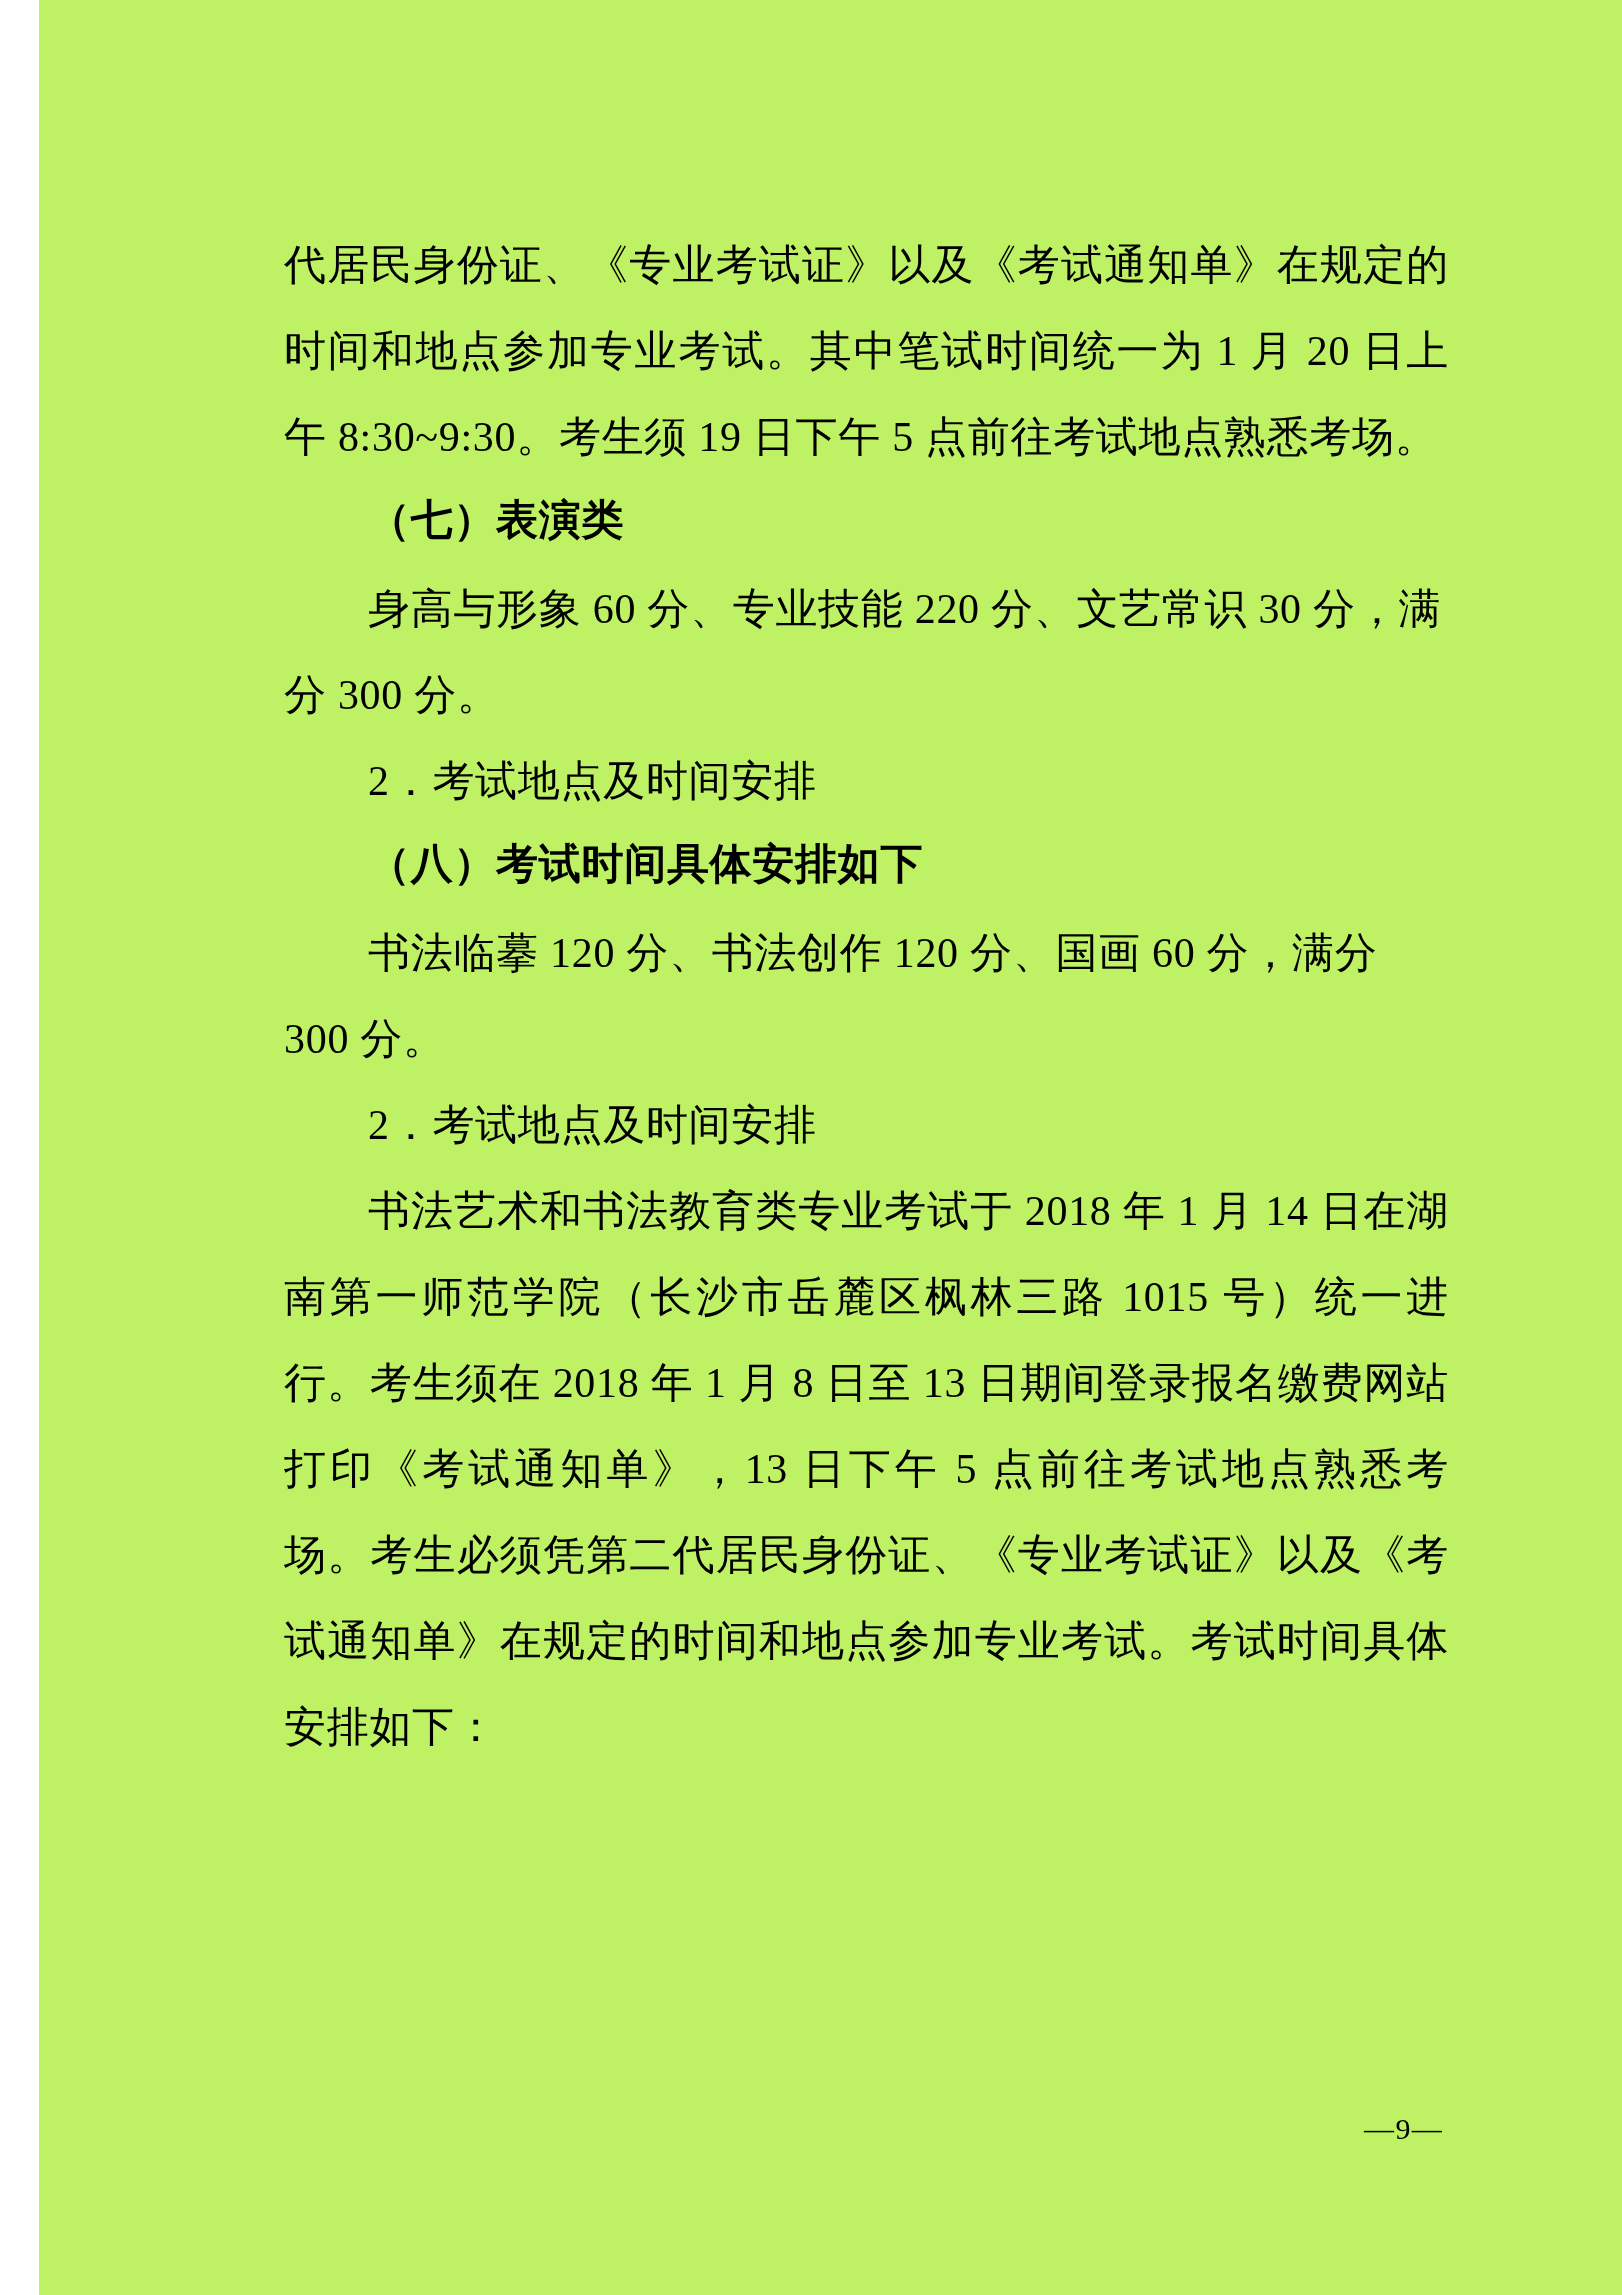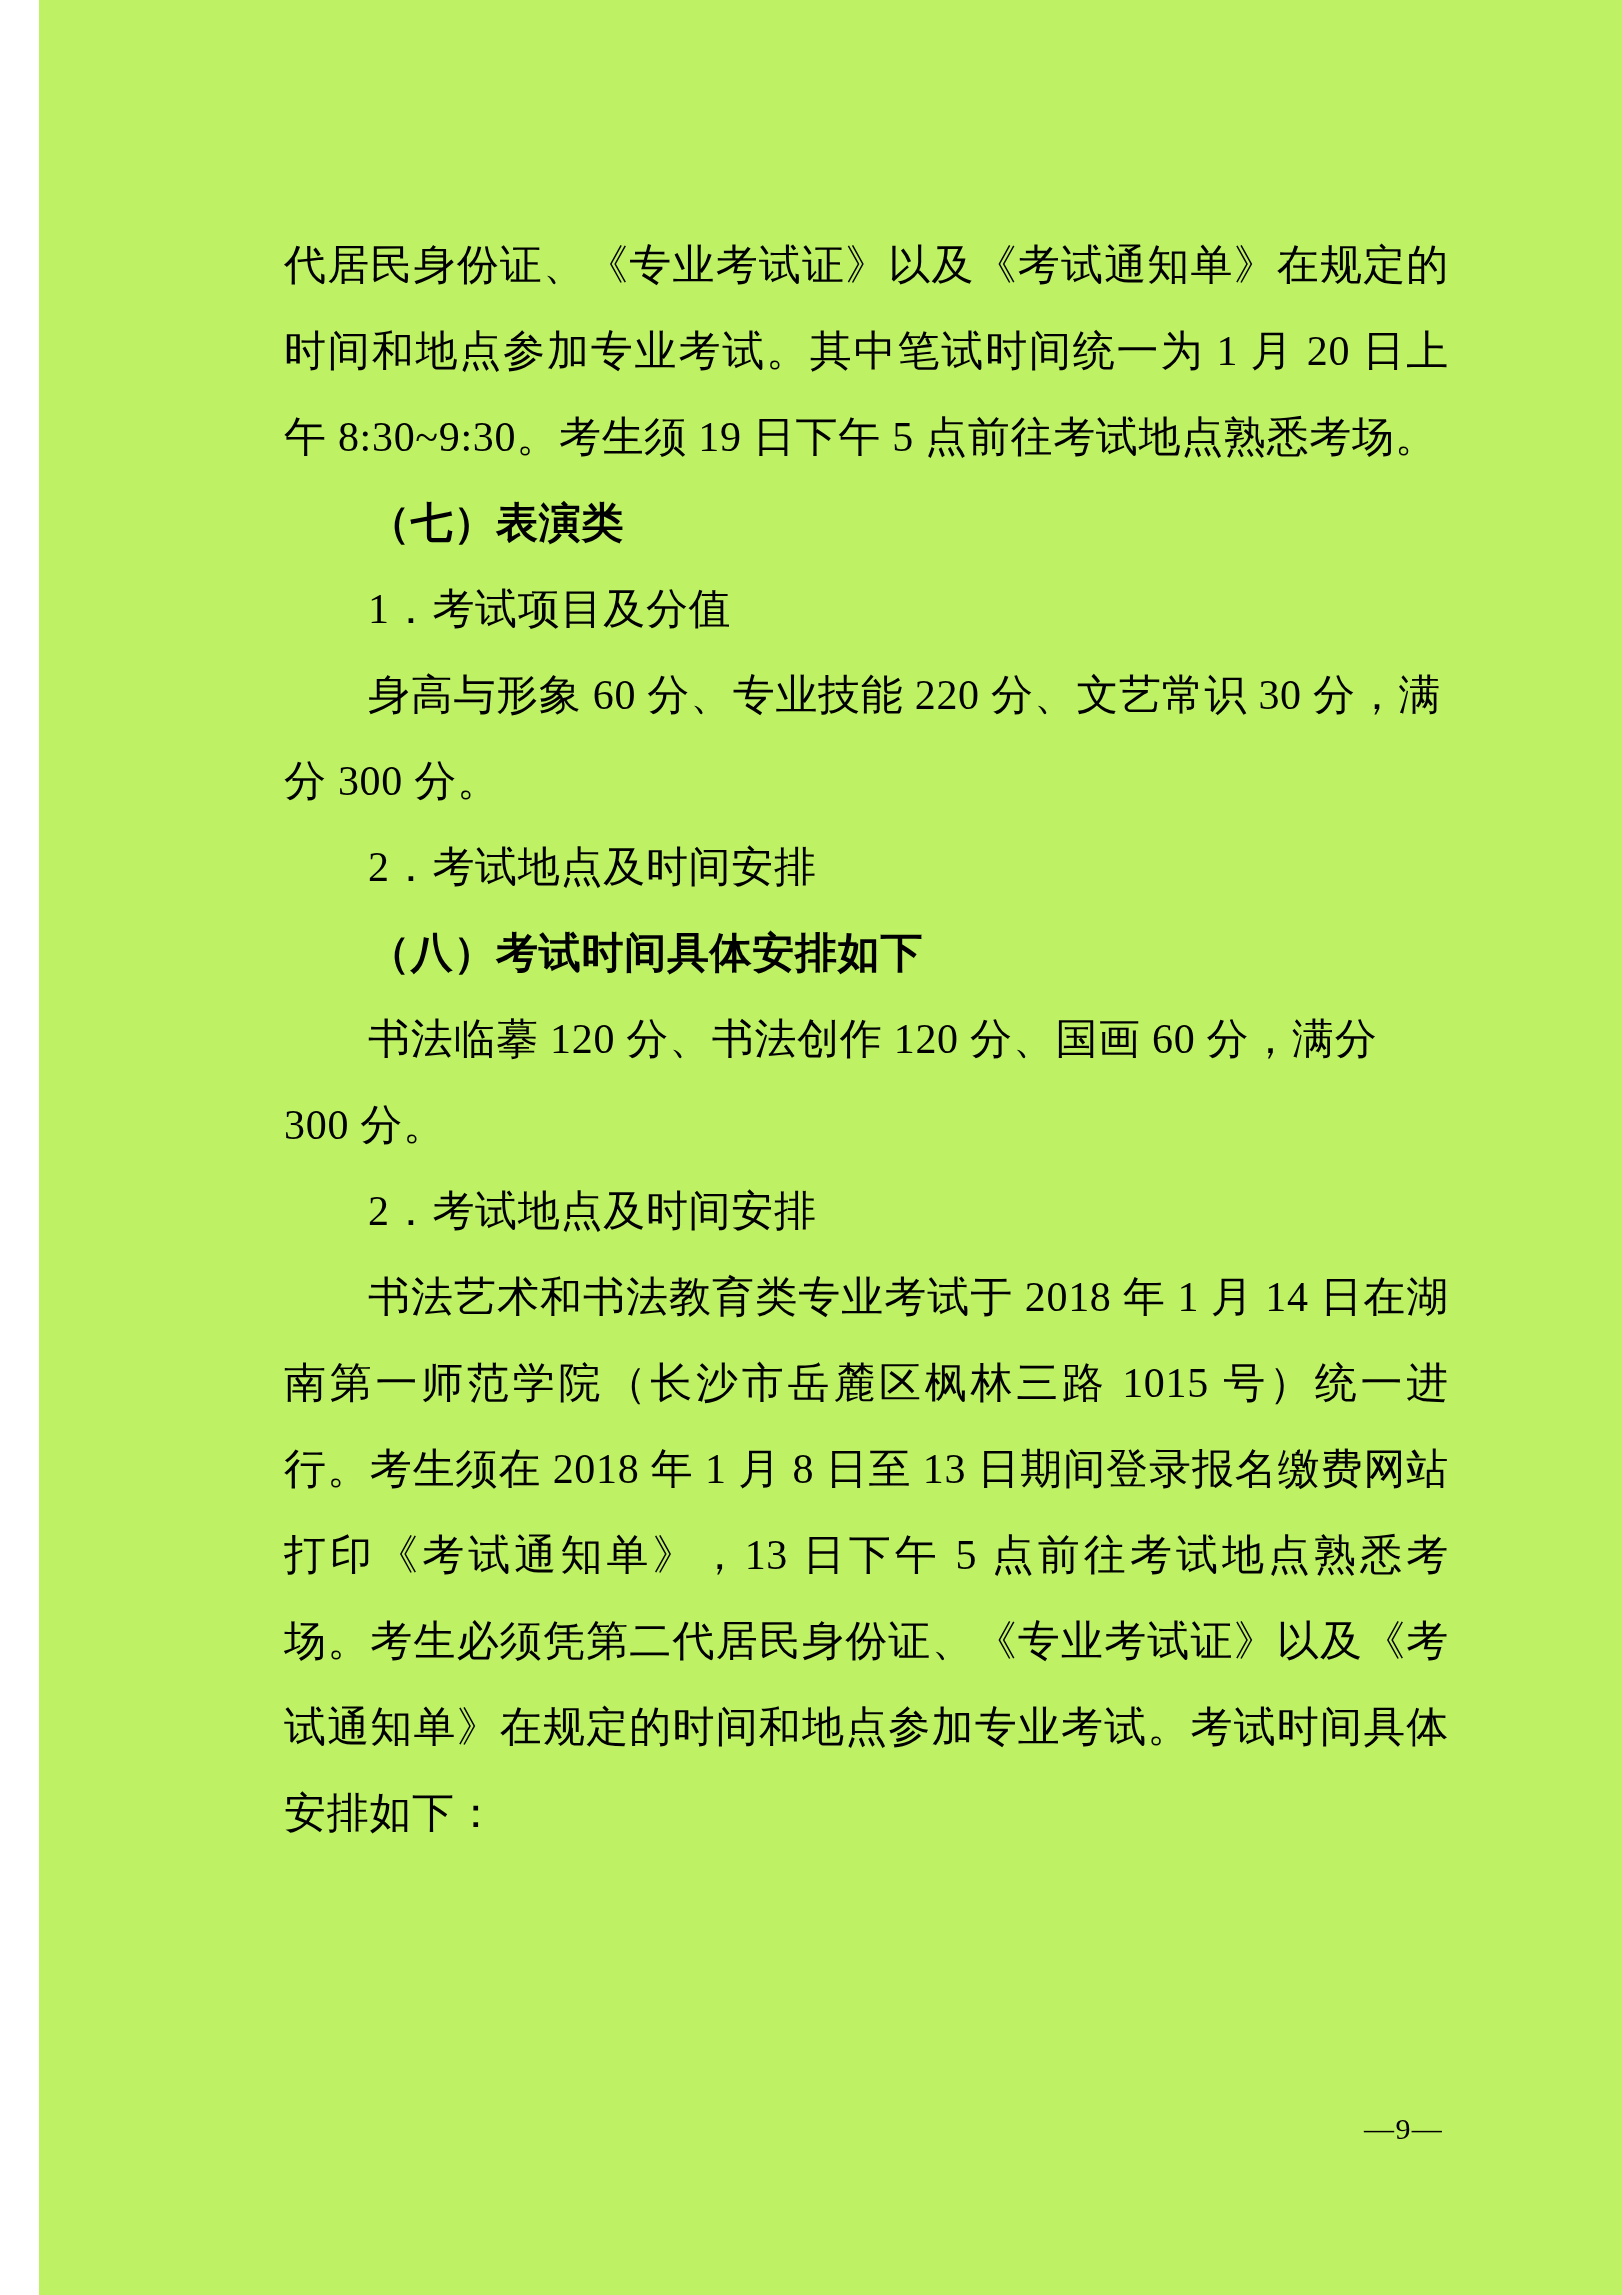--- a/index.html
+++ b/index.html
@@ -36,40 +36,40 @@
   .p-para {
     text-align: justify;
     text-indent: 2em;
   }
   .p-item {
     text-indent: 2em;
   }
   .p-heading {
     text-indent: 2em;
     font-weight: bold;
+    font-family: Liberation Mono, monospace;
   }
   .footer {
     position: absolute;
     top: 2112px;
     right: 219px;
     font-size: 30px;
     line-height: 33px;
     letter-spacing: 1.3px;
     color: #000000;
     font-family: "Liberation Serif", "DejaVu Serif", serif;
   }
 </style>
 </head>
 <body>
 
 <div class="page">
   <main class="content">
     <p class="p-body">代居民身份证、《专业考试证》以及《考试通知单》在规定的时间和地点参加专业考试。其中笔试时间统一为 1 月 20 日上午 8:30~9:30。考生须 19 日下午 5 点前往考试地点熟悉考场。</p>
     <p class="p-heading">（七）表演类</p>
-    <p class="p-item">1．考试项目及分值</p>
     <p class="p-item">身高与形象 60 分、专业技能 220 分、文艺常识 30 分，满分 300 分。</p>
     <p class="p-item">2．考试地点及时间安排</p>
     <p class="p-heading">（八）考试时间具体安排如下</p>
     <p class="p-item">书法临摹 120 分、书法创作 120 分、国画 60 分，满分 300 分。</p>
     <p class="p-item">2．考试地点及时间安排</p>
     <p class="p-para">书法艺术和书法教育类专业考试于 2018 年 1 月 14 日在湖南第一师范学院（长沙市岳麓区枫林三路 1015 号）统一进行。考生须在 2018 年 1 月 8 日至 13 日期间登录报名缴费网站打印《考试通知单》，13 日下午 5 点前往考试地点熟悉考场。考生必须凭第二代居民身份证、《专业考试证》以及《考试通知单》在规定的时间和地点参加专业考试。考试时间具体安排如下：</p>
   </main>
   <div class="footer">—9—</div>
 </div>
 

